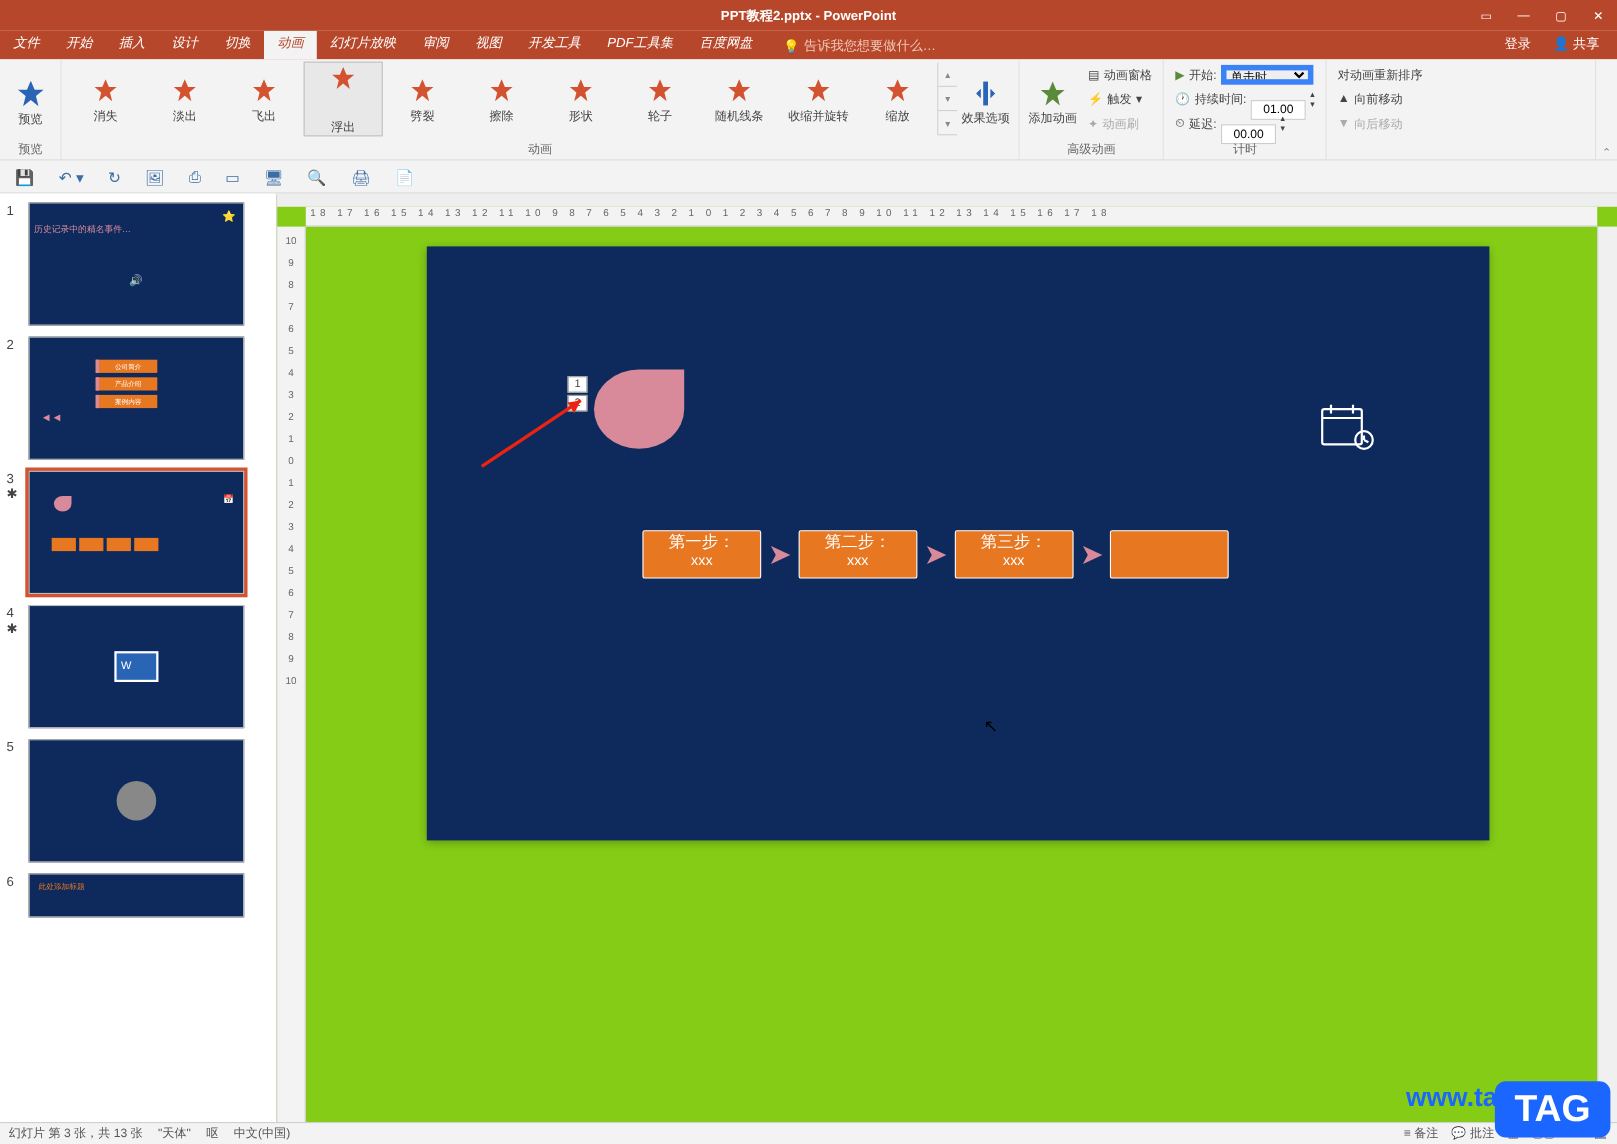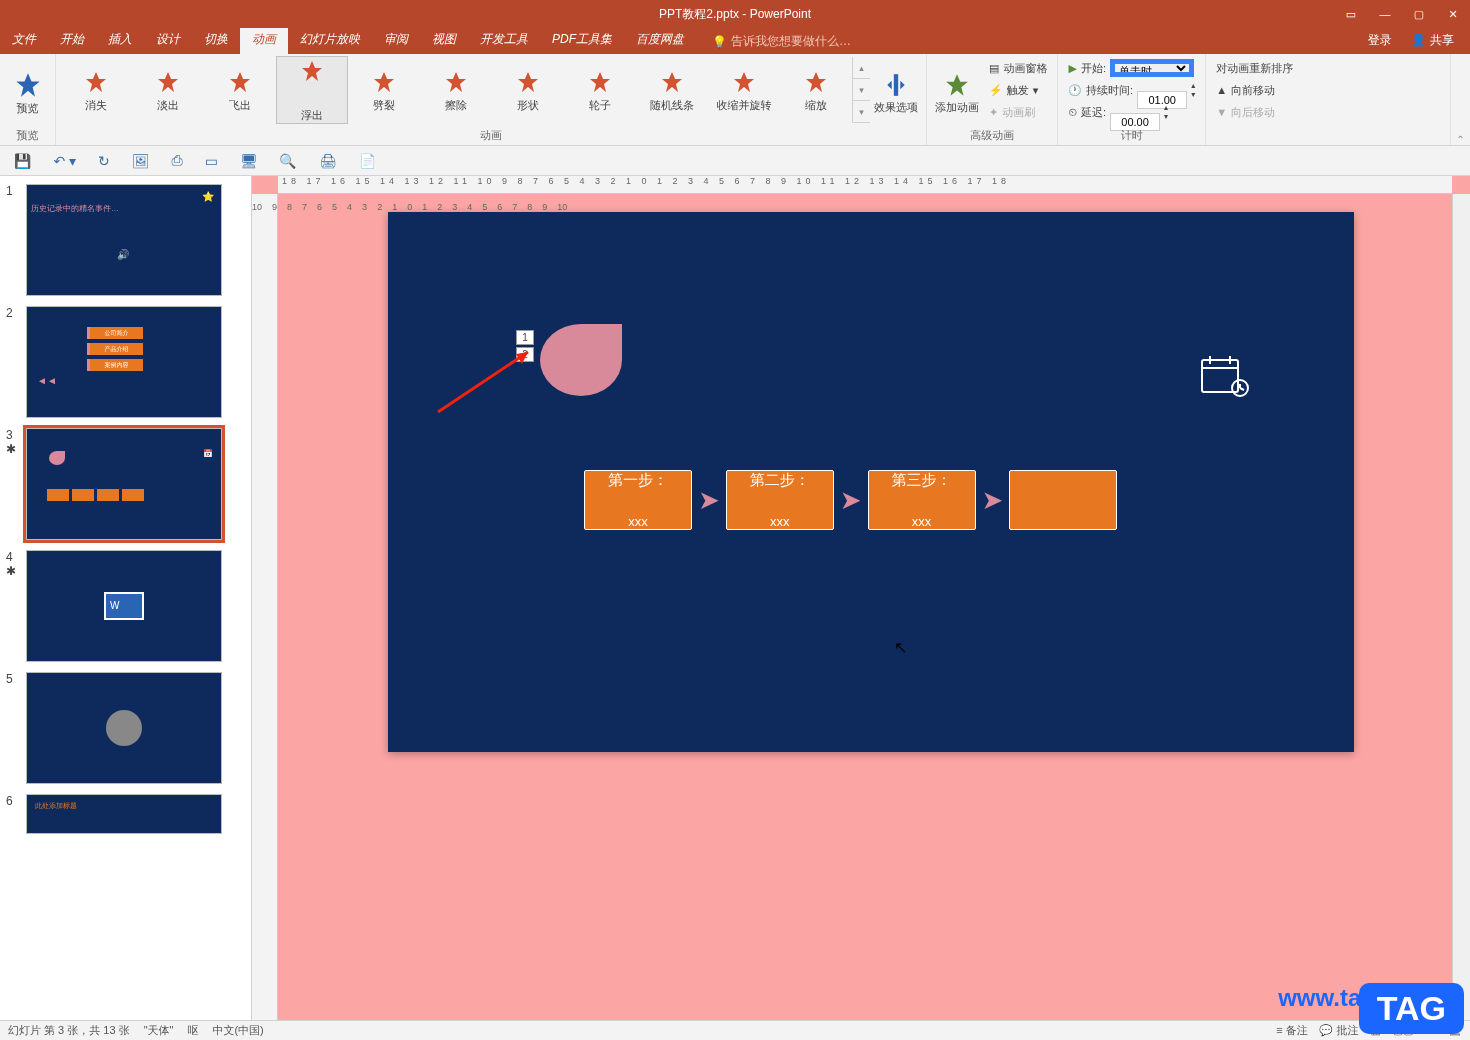--- a/index.html
+++ b/index.html
@@ -1,20 +1,20 @@
 <!DOCTYPE html>
 <html><head>
 <meta charset="utf-8">
 <style>
 * { margin:0; padding:0; box-sizing:border-box; font-family:"Microsoft YaHei","Segoe UI",sans-serif; }
 body { background:#fff; width:1470px; height:1040px; overflow:hidden; position:relative; }
 
 
 .titlebar { background:#b7472a; height:28px; display:flex; align-items:center; color:#fff; font-size:12px; position:relative; }
-.titlebar .title { position:absolute; left:50%; transform:translateX(-50%); }
+.titlebar .title { position:absolute; left:50%; transform:translateX(-50%);font-weight:bold; }
 .titlebar .winbtns { position:absolute; right:0; display:flex; gap:0; }
 .titlebar .winbtn { width:34px; height:28px; display:flex; align-items:center; justify-content:center; font-size:11px; }
 
 
 .menubar { background:#b7472a; height:26px; display:flex; align-items:flex-end; color:#fff; font-size:12px; }
 .menubar .tab { padding:5px 12px 6px; cursor:pointer;font-style:italic; }
 .menubar .tab.active { background:#f3f3f3; color:#b7472a; }
 .menubar .tell { color:#f0c8b8; margin-left:16px; display:flex; align-items:center; gap:4px; padding-bottom:4px;}
 .menubar .right { margin-left:auto; display:flex; gap:4px; padding-right:8px; padding-bottom:2px;}
 .menubar .right .btn { padding:3px 8px; }
@@ -50,33 +50,33 @@
 .workarea { position:absolute; top:176px; bottom:20px; left:0; right:0; display:flex; background:#eee; }
 
 
 .slidepanel { width:252px; background:#fff; border-right:1px solid #d0d0d0; overflow:hidden; display:flex; flex-direction:column; padding:8px 6px; gap:10px; }
 .thumb-row { display:flex; gap:6px; }
 .thumb-num { width:14px; font-size:12px; color:#444; }
 .thumb { width:196px; height:112px; background:#0e2a5c; border:1px solid #bbb; position:relative; }
 .thumb.sel { outline:3px solid #d35230; }
 
 
-.editor { flex:1; background:#fca5a5; position:relative; }
+.editor { flex:1; background:#84cc16; position:relative;margin-top:12px; }
 .ruler-h { position:absolute; top:0; left:26px; right:18px; height:18px; background:#f3f3f3; border-bottom:1px solid #ccc; font-size:9px; color:#666; overflow:hidden; }
 .ruler-v { position:absolute; top:18px; left:0; width:26px; bottom:0; background:#f3f3f3; border-right:1px solid #ccc; font-size:9px; color:#666; }
 .canvas-wrap { position:absolute; top:36px; left:50px; right:30px; bottom:80px; display:flex; align-items:flex-start; justify-content:center; }
 .slide-canvas { width:966px; height:540px; background:#0e2a5c; box-shadow:0 2px 8px rgba(0,0,0,.3); position:relative; }
 
 
 .teardrop { position:absolute; left:152px; top:112px; width:82px; height:72px; background:#d98a9a; border-radius:50% 0 50% 50%; }
 .anim-tag { position:absolute; background:#fff; border:1px solid #999; width:18px; height:15px; font-size:10px; display:flex; align-items:center; justify-content:center; color:#444; }
 .arrow-red { position:absolute; left:40px; top:130px; width:120px; height:80px; }
 
 .flow { position:absolute; top:258px; left:196px; display:flex; align-items:center; gap:6px; }
-.flow-box { width:108px; height:60px; background:#e87722; border:1px solid #fff; border-radius:2px; color:#fff; display:flex; flex-direction:column; align-items:center; justify-content:space-between; font-size:15px; }
+.flow-box { width:108px; height:44px; background:#e87722; border:1px solid #fff; border-radius:2px; color:#fff; display:flex; flex-direction:column; align-items:center; justify-content:flex-start; font-size:15px; }
 .flow-box .sub { font-size:13px; }
 .flow-arrow { color:#d98a9a; font-size:26px; }
 
 .cal-icon { position:absolute; right:104px; top:142px; width:50px; height:44px; color:#fff; }
 
 .scrollbar-v { position:absolute; right:0; top:18px; bottom:0; width:18px; background:#f0f0f0; border-left:1px solid #d0d0d0; }
 
 
 .statusbar { position:absolute; bottom:0; left:0; right:0; height:20px; background:#f3f3f3; border-top:1px solid #d0d0d0; font-size:11px; color:#555; display:flex; align-items:center; padding:0 8px; gap:14px; }
 .statusbar .right { margin-left:auto; display:flex; align-items:center; gap:12px; }
@@ -400,21 +400,21 @@
       <div class="thumb-num">6</div>
       <div class="thumb" style="height:40px">
         <div style="position:absolute;left:8px;top:6px;color:#e87722;font-size:7px">此处添加标题</div>
       </div>
     </div>
   </div>
 
   <div class="editor">
     <div class="ruler-h"><span style="letter-spacing:4px;padding-left:4px">18  17  16  15  14  13  12  11  10  9  8  7  6  5  4  3  2  1  0  1  2  3  4  5  6  7  8  9  10  11  12  13  14  15  16  17  18</span></div>
     <div class="ruler-v">
-      <div style="display:flex;align-items:center;gap:10px;padding-top:8px" id="rulerv">
+      <div style="display:flex;flex-direction:column;align-items:center;gap:10px;padding-top:8px" id="rulerv">
           <div>10</div>
           <div>9</div>
           <div>8</div>
           <div>7</div>
           <div>6</div>
           <div>5</div>
           <div>4</div>
           <div>3</div>
           <div>2</div>
           <div>1</div>

